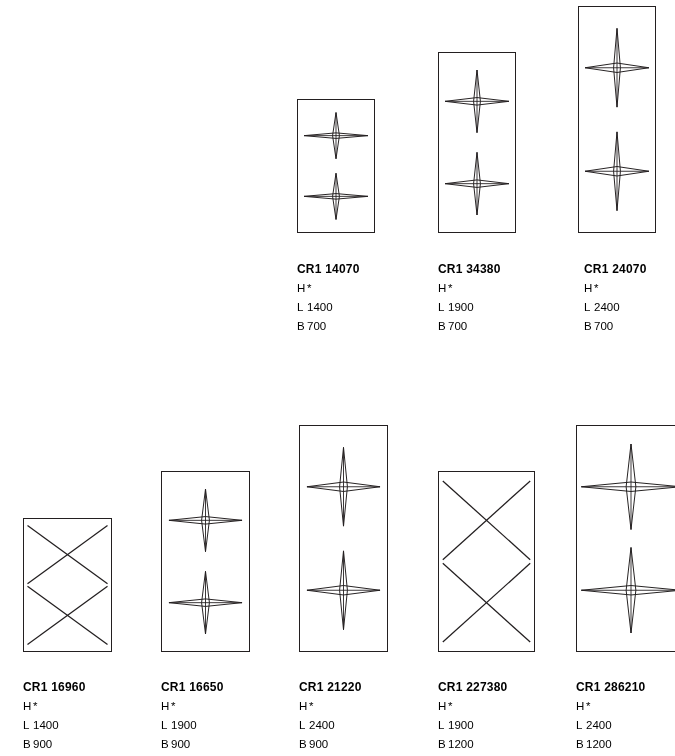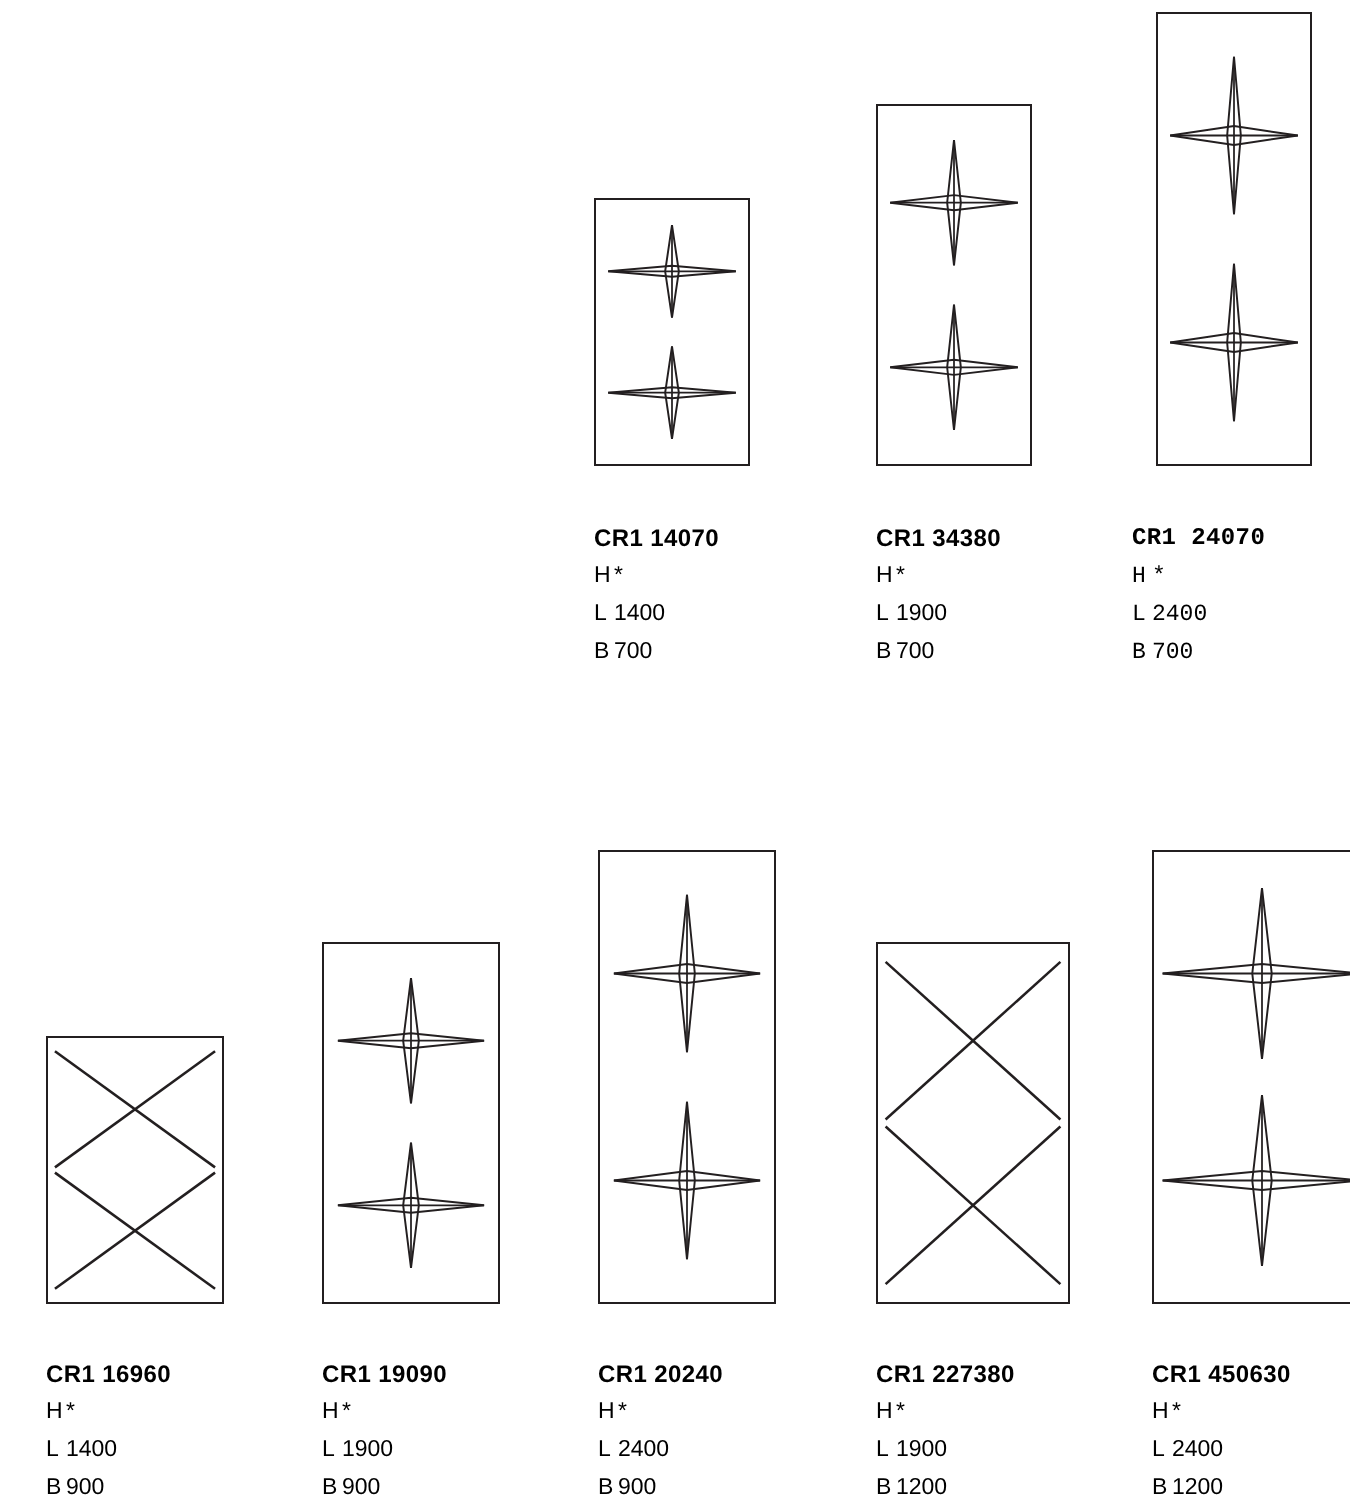--- a/index.html
+++ b/index.html
@@ -100,21 +100,21 @@
         <path d="M 6.240000000000002 61.290000000000006 L 39 56.523 L 71.75999999999999 61.290000000000006 L 39 66.057 Z" fill="none" stroke="#231f20" stroke-width="1"></path>
         <path d="M 39 21.565000000000012 L 35.49 61.290000000000006 L 39 101.015 L 42.51 61.290000000000006 Z" fill="none" stroke="#231f20" stroke-width="1"></path>
         <line x1="6.240000000000002" y1="61.290000000000006" x2="71.75999999999999" y2="61.290000000000006" stroke="#231f20" stroke-width="0.9"></line>
         <line x1="39" y1="21.565000000000012" x2="39" y2="101.015" stroke="#231f20" stroke-width="0.9"></line>
         <path d="M 6.240000000000002 165.71 L 39 160.943 L 71.75999999999999 165.71 L 39 170.477 Z" fill="none" stroke="#231f20" stroke-width="1"></path>
         <path d="M 39 125.98500000000001 L 35.49 165.71 L 39 205.435 L 42.51 165.71 Z" fill="none" stroke="#231f20" stroke-width="1"></path>
         <line x1="6.240000000000002" y1="165.71" x2="71.75999999999999" y2="165.71" stroke="#231f20" stroke-width="0.9"></line>
         <line x1="39" y1="125.98500000000001" x2="39" y2="205.435" stroke="#231f20" stroke-width="0.9"></line>
       </svg>
     </div>
-    <div class="caption" style="left: 546px; top: 260px; font-family: Liberation Mono, monospace;">
+    <div class="caption" style="left: 564px; top: 260px;">
       <div class="row code">CR1 24070</div>
       <div class="row spec"><span class="lbl">H</span><span class="val">*</span></div>
       <div class="row spec"><span class="lbl">L</span><span class="val">2400</span></div>
       <div class="row spec"><span class="lbl">B</span><span class="val">700</span></div>
     </div>
     <div class="panel" style="left: 3px; top: 518px; width: 89px; height: 134px;">
       <svg viewBox="0 0 89 134" preserveAspectRatio="none">
         <line x1="3.559999999999995" y1="6.699999999999999" x2="85.44" y2="65.66" stroke="#231f20" stroke-width="1.3"></line>
         <line x1="3.559999999999995" y1="65.66" x2="85.44" y2="6.699999999999999" stroke="#231f20" stroke-width="1.3"></line>
         <line x1="3.559999999999995" y1="68.33999999999999" x2="85.44" y2="127.3" stroke="#231f20" stroke-width="1.3"></line>
@@ -133,39 +133,39 @@
         <path d="M 44.5 17.195000000000007 L 40.495 48.870000000000005 L 44.5 80.545 L 48.505 48.870000000000005 Z" fill="none" stroke="#231f20" stroke-width="1"></path>
         <line x1="7.1200000000000045" y1="48.870000000000005" x2="81.88" y2="48.870000000000005" stroke="#231f20" stroke-width="0.9"></line>
         <line x1="44.5" y1="17.195000000000007" x2="44.5" y2="80.545" stroke="#231f20" stroke-width="0.9"></line>
         <path d="M 7.1200000000000045 132.13 L 44.5 128.329 L 81.88 132.13 L 44.5 135.93099999999998 Z" fill="none" stroke="#231f20" stroke-width="1"></path>
         <path d="M 44.5 100.455 L 40.495 132.13 L 44.5 163.805 L 48.505 132.13 Z" fill="none" stroke="#231f20" stroke-width="1"></path>
         <line x1="7.1200000000000045" y1="132.13" x2="81.88" y2="132.13" stroke="#231f20" stroke-width="0.9"></line>
         <line x1="44.5" y1="100.455" x2="44.5" y2="163.805" stroke="#231f20" stroke-width="0.9"></line>
       </svg>
     </div>
     <div class="caption" style="left: 141px; top: 678px;">
-      <div class="row code">CR1 19090</div>
+      <div class="row code">CR1 16650</div>
       <div class="row spec"><span class="lbl">H</span><span class="val">*</span></div>
       <div class="row spec"><span class="lbl">L</span><span class="val">1900</span></div>
       <div class="row spec"><span class="lbl">B</span><span class="val">900</span></div>
     </div>
     <div class="panel" style="left: 279px; top: 425px; width: 89px; height: 227px;">
       <svg viewBox="0 0 89 227" preserveAspectRatio="none">
         <path d="M 7.1200000000000045 61.290000000000006 L 44.5 56.523 L 81.88 61.290000000000006 L 44.5 66.057 Z" fill="none" stroke="#231f20" stroke-width="1"></path>
         <path d="M 44.5 21.565000000000012 L 40.495 61.290000000000006 L 44.5 101.015 L 48.505 61.290000000000006 Z" fill="none" stroke="#231f20" stroke-width="1"></path>
         <line x1="7.1200000000000045" y1="61.290000000000006" x2="81.88" y2="61.290000000000006" stroke="#231f20" stroke-width="0.9"></line>
         <line x1="44.5" y1="21.565000000000012" x2="44.5" y2="101.015" stroke="#231f20" stroke-width="0.9"></line>
         <path d="M 7.1200000000000045 165.71 L 44.5 160.943 L 81.88 165.71 L 44.5 170.477 Z" fill="none" stroke="#231f20" stroke-width="1"></path>
         <path d="M 44.5 125.98500000000001 L 40.495 165.71 L 44.5 205.435 L 48.505 165.71 Z" fill="none" stroke="#231f20" stroke-width="1"></path>
         <line x1="7.1200000000000045" y1="165.71" x2="81.88" y2="165.71" stroke="#231f20" stroke-width="0.9"></line>
         <line x1="44.5" y1="125.98500000000001" x2="44.5" y2="205.435" stroke="#231f20" stroke-width="0.9"></line>
       </svg>
     </div>
     <div class="caption" style="left: 279px; top: 678px;">
-      <div class="row code">CR1 20240</div>
+      <div class="row code">CR1 21220</div>
       <div class="row spec"><span class="lbl">H</span><span class="val">*</span></div>
       <div class="row spec"><span class="lbl">L</span><span class="val">2400</span></div>
       <div class="row spec"><span class="lbl">B</span><span class="val">900</span></div>
     </div>
     <div class="panel" style="left: 418px; top: 471px; width: 97px; height: 181px;">
       <svg viewBox="0 0 97 181" preserveAspectRatio="none">
         <line x1="3.8799999999999955" y1="9.050000000000004" x2="93.12" y2="88.69" stroke="#231f20" stroke-width="1.3"></line>
         <line x1="3.8799999999999955" y1="88.69" x2="93.12" y2="9.050000000000004" stroke="#231f20" stroke-width="1.3"></line>
         <line x1="3.8799999999999955" y1="92.31" x2="93.12" y2="171.95" stroke="#231f20" stroke-width="1.3"></line>
         <line x1="3.8799999999999955" y1="171.95" x2="93.12" y2="92.31" stroke="#231f20" stroke-width="1.3"></line>
@@ -183,18 +183,18 @@
         <path d="M 55 18.160000000000004 L 50.05 61.290000000000006 L 55 104.42000000000002 L 59.95 61.290000000000006 Z" fill="none" stroke="#231f20" stroke-width="1"></path>
         <line x1="4.399999999999999" y1="61.290000000000006" x2="105.6" y2="61.290000000000006" stroke="#231f20" stroke-width="0.9"></line>
         <line x1="55" y1="18.160000000000004" x2="55" y2="104.42000000000002" stroke="#231f20" stroke-width="0.9"></line>
         <path d="M 4.399999999999999 165.71 L 55 160.943 L 105.6 165.71 L 55 170.477 Z" fill="none" stroke="#231f20" stroke-width="1"></path>
         <path d="M 55 122.58000000000001 L 50.05 165.71 L 55 208.84 L 59.95 165.71 Z" fill="none" stroke="#231f20" stroke-width="1"></path>
         <line x1="4.399999999999999" y1="165.71" x2="105.6" y2="165.71" stroke="#231f20" stroke-width="0.9"></line>
         <line x1="55" y1="122.58000000000001" x2="55" y2="208.84" stroke="#231f20" stroke-width="0.9"></line>
       </svg>
     </div>
     <div class="caption" style="left: 556px; top: 678px;">
-      <div class="row code">CR1 450630</div>
+      <div class="row code">CR1 286210</div>
       <div class="row spec"><span class="lbl">H</span><span class="val">*</span></div>
       <div class="row spec"><span class="lbl">L</span><span class="val">2400</span></div>
       <div class="row spec"><span class="lbl">B</span><span class="val">1200</span></div>
     </div>
   </div>
 
 </body></html>

